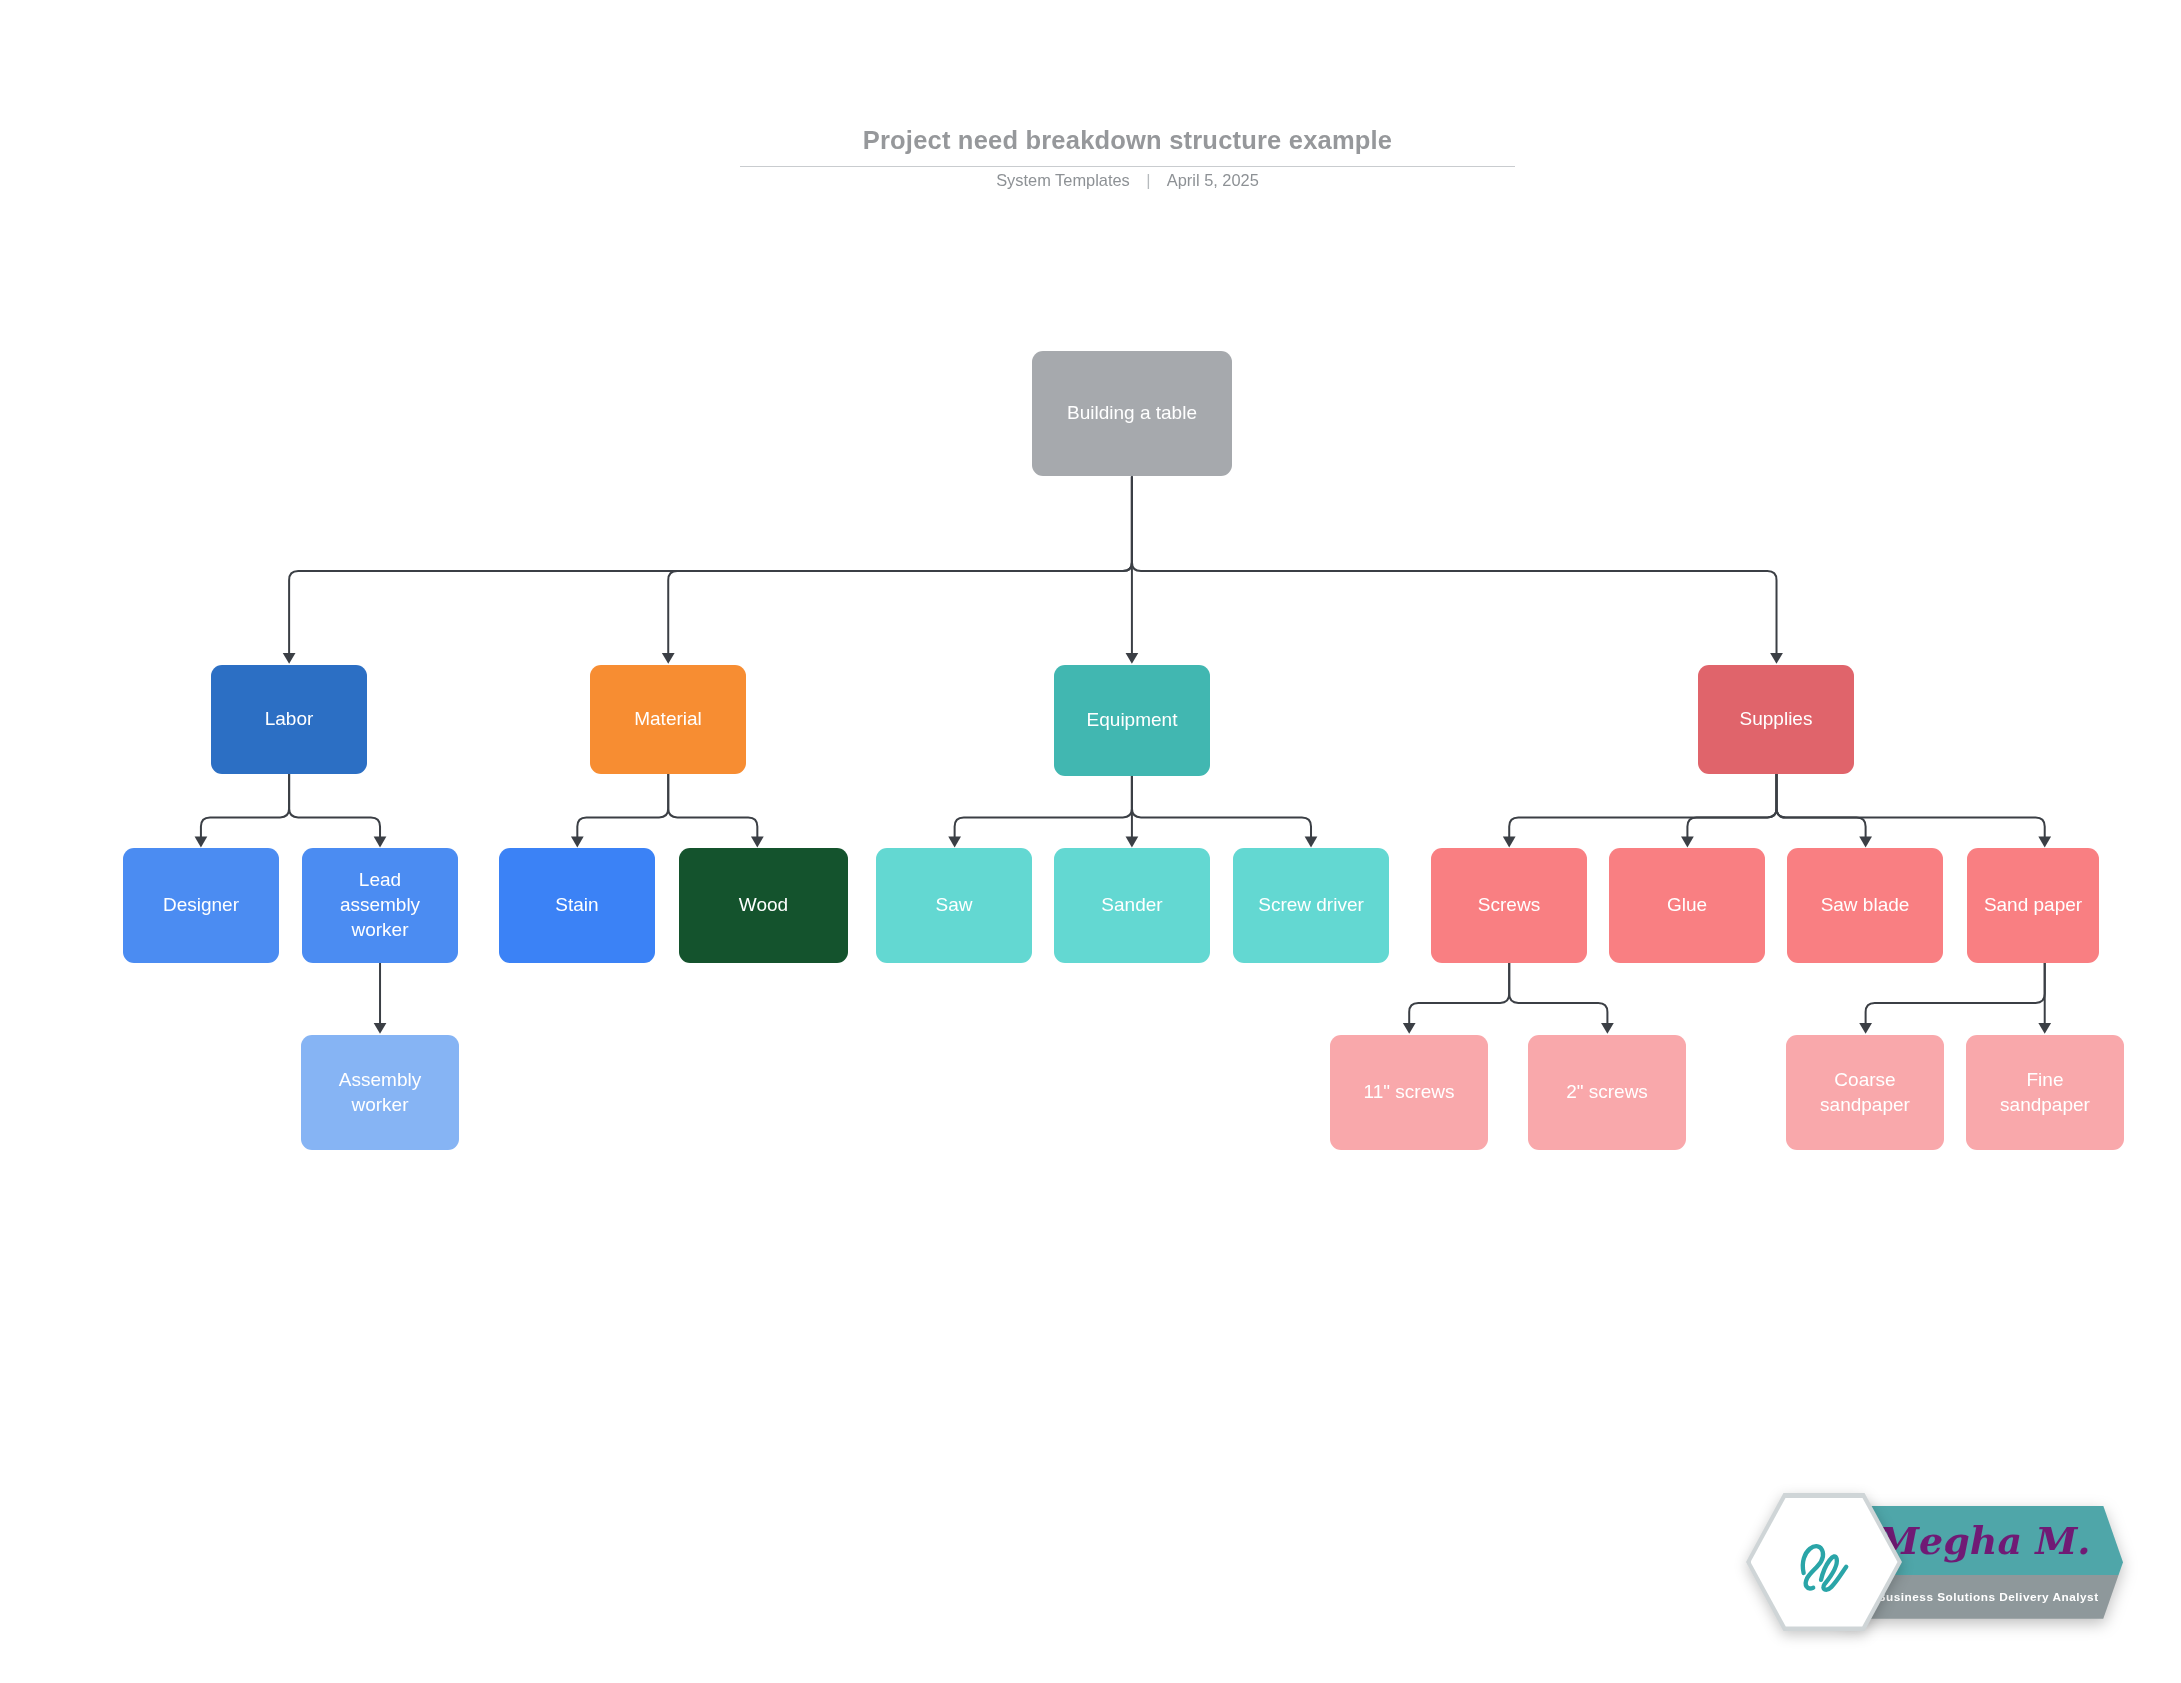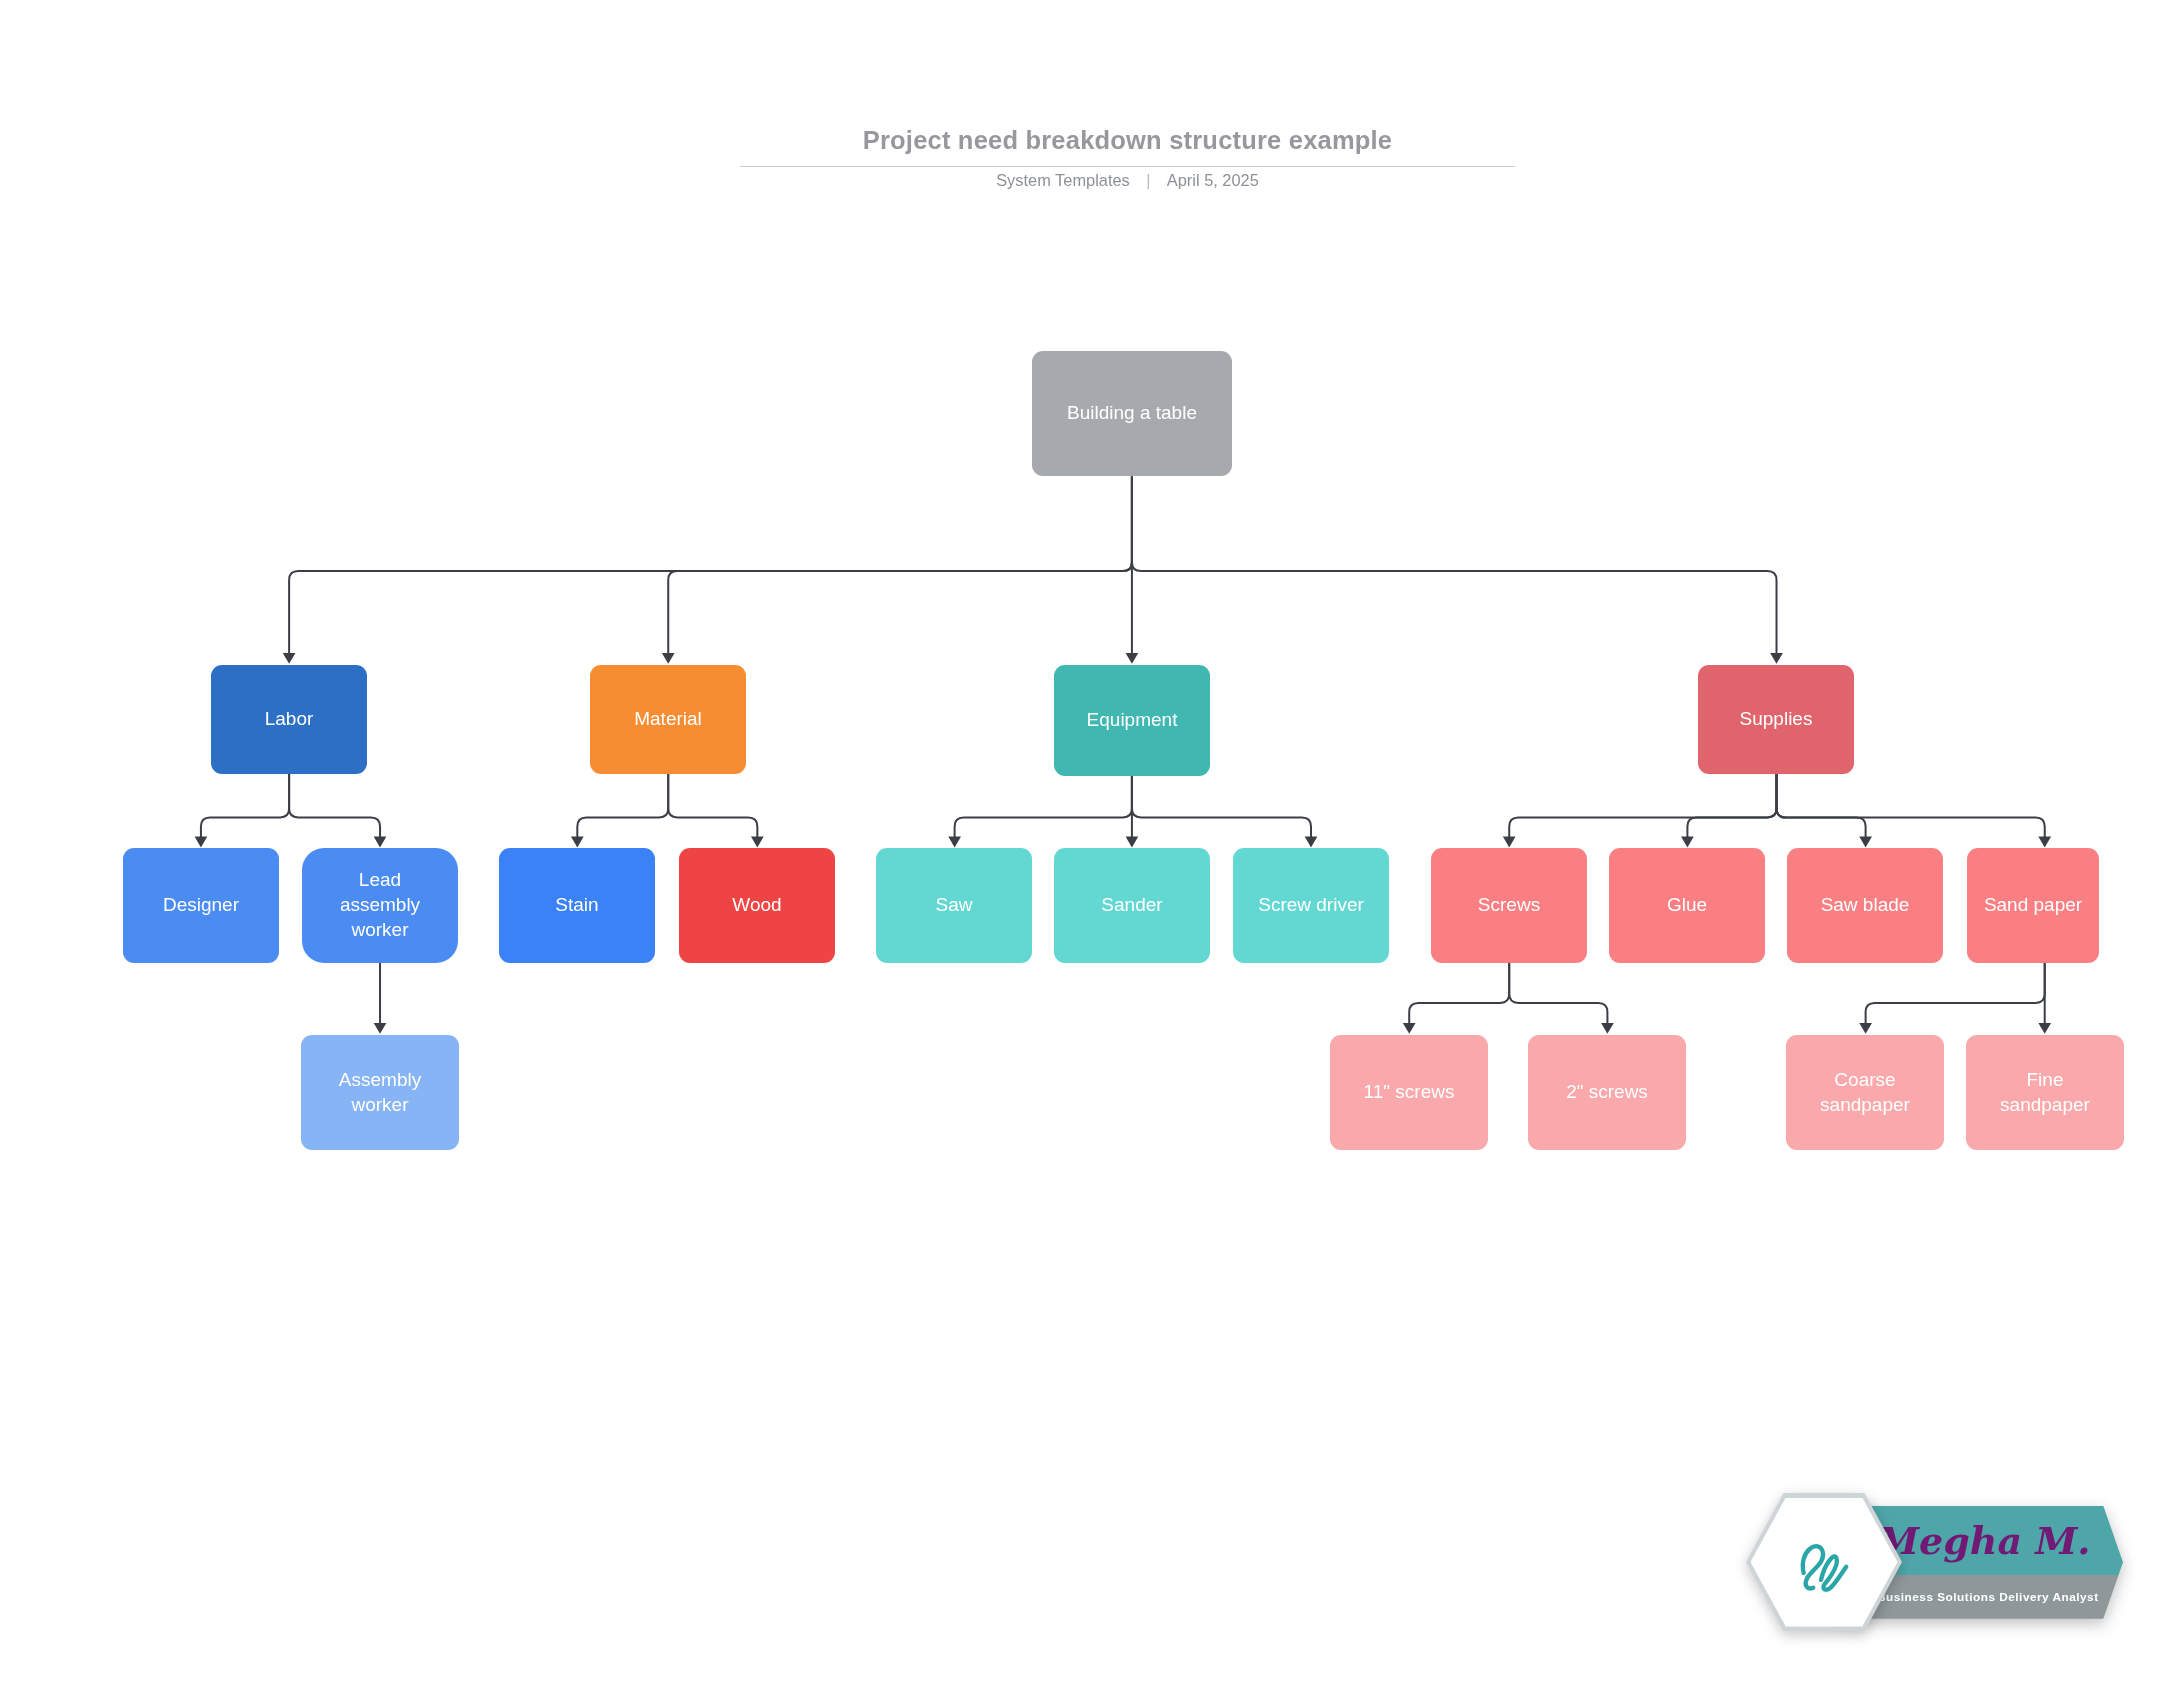--- a/index.html
+++ b/index.html
@@ -103,25 +103,25 @@
     <polygon points="2242,1125 2256,1125 2249,1137" fill="#3b3f45"></polygon>
   </svg>
 
 <div id="nodes">
     <div class="node" style="left: 1032px; top: 351px; width: 200px; height: 125px; background: rgb(166, 169, 173);">Building a table</div>
     <div class="node" style="left: 211px; top: 665px; width: 156px; height: 109px; background: rgb(44, 111, 196);">Labor</div>
     <div class="node" style="left: 590px; top: 665px; width: 156px; height: 109px; background: rgb(247, 141, 50);">Material</div>
     <div class="node" style="left: 1054px; top: 665px; width: 156px; height: 111px; background: rgb(65, 183, 177);">Equipment</div>
     <div class="node" style="left: 1698px; top: 665px; width: 156px; height: 109px; background: rgb(224, 100, 107);">Supplies</div>
     <div class="node" style="left: 123px; top: 848px; width: 156px; height: 115px; background: rgb(75, 140, 242);">Designer</div>
-    <div class="node" style="left: 302px; top: 848px; width: 156px; height: 115px; background: rgb(75, 140, 242); border-radius: 22px;">Lead
+    <div class="node" style="left: 302px; top: 848px; width: 156px; height: 115px; background: rgb(75, 140, 242);">Lead
 assembly
 worker</div>
     <div class="node" style="left: 499px; top: 848px; width: 156px; height: 115px; background: #3b82f6;">Stain</div>
-    <div class="node" style="left: 679px; top: 848px; width: 156px; height: 115px; background: #ef4444;">Wood</div>
+    <div class="node" style="left: 679px; top: 848px; width: 169px; height: 115px; background: #14532d;">Wood</div>
     <div class="node" style="left: 876px; top: 848px; width: 156px; height: 115px; background: rgb(99, 216, 210);">Saw</div>
     <div class="node" style="left: 1054px; top: 848px; width: 156px; height: 115px; background: rgb(99, 216, 210);">Sander</div>
     <div class="node" style="left: 1233px; top: 848px; width: 156px; height: 115px; background: rgb(99, 216, 210);">Screw driver</div>
     <div class="node" style="left: 1431px; top: 848px; width: 156px; height: 115px; background: rgb(249, 127, 130);">Screws</div>
     <div class="node" style="left: 1609px; top: 848px; width: 156px; height: 115px; background: rgb(249, 127, 130);">Glue</div>
     <div class="node" style="left: 1787px; top: 848px; width: 156px; height: 115px; background: rgb(249, 127, 130);">Saw blade</div>
     <div class="node" style="left: 1967px; top: 848px; width: 132px; height: 115px; background: rgb(249, 127, 130);">Sand paper</div>
     <div class="node" style="left: 301px; top: 1035px; width: 158px; height: 115px; background: rgb(134, 180, 244);">Assembly
 worker</div>
     <div class="node" style="left: 1330px; top: 1035px; width: 158px; height: 115px; background: rgb(249, 168, 171);">11" screws</div>

